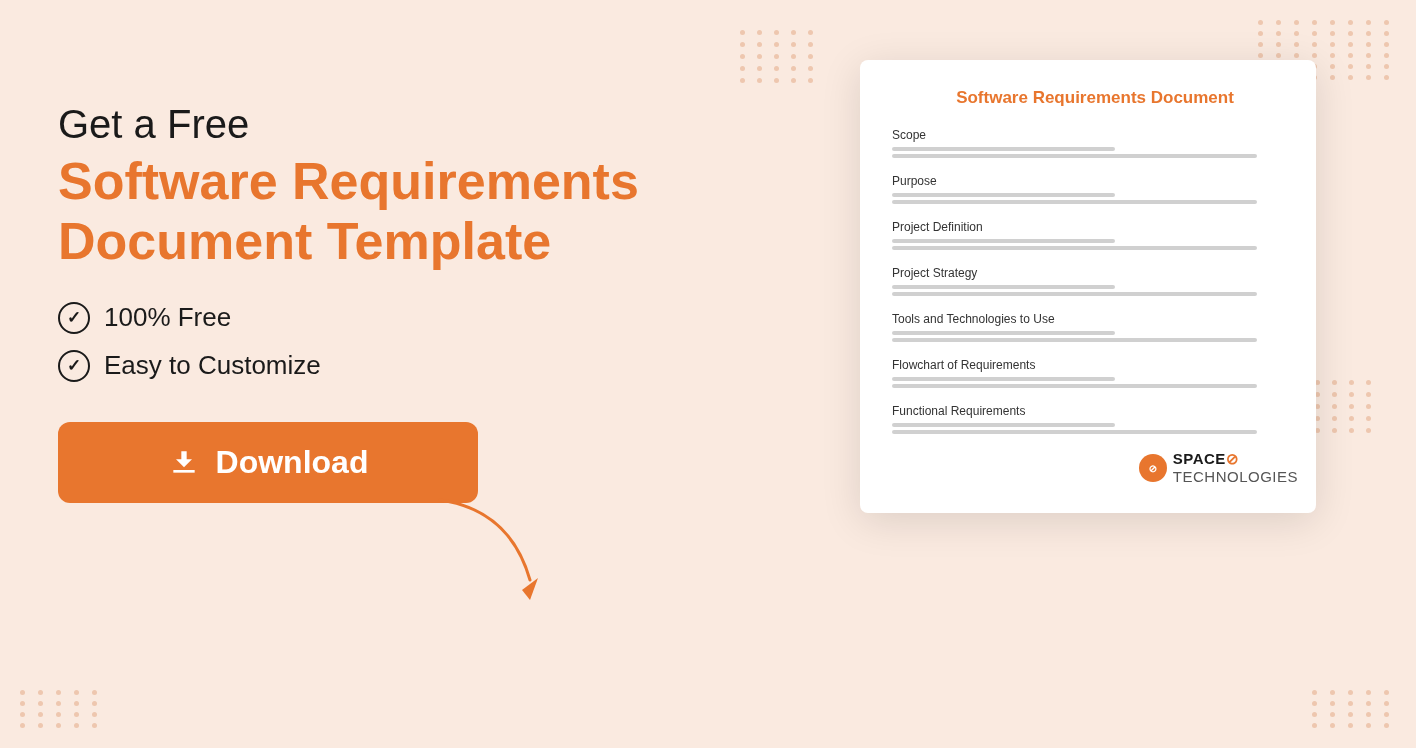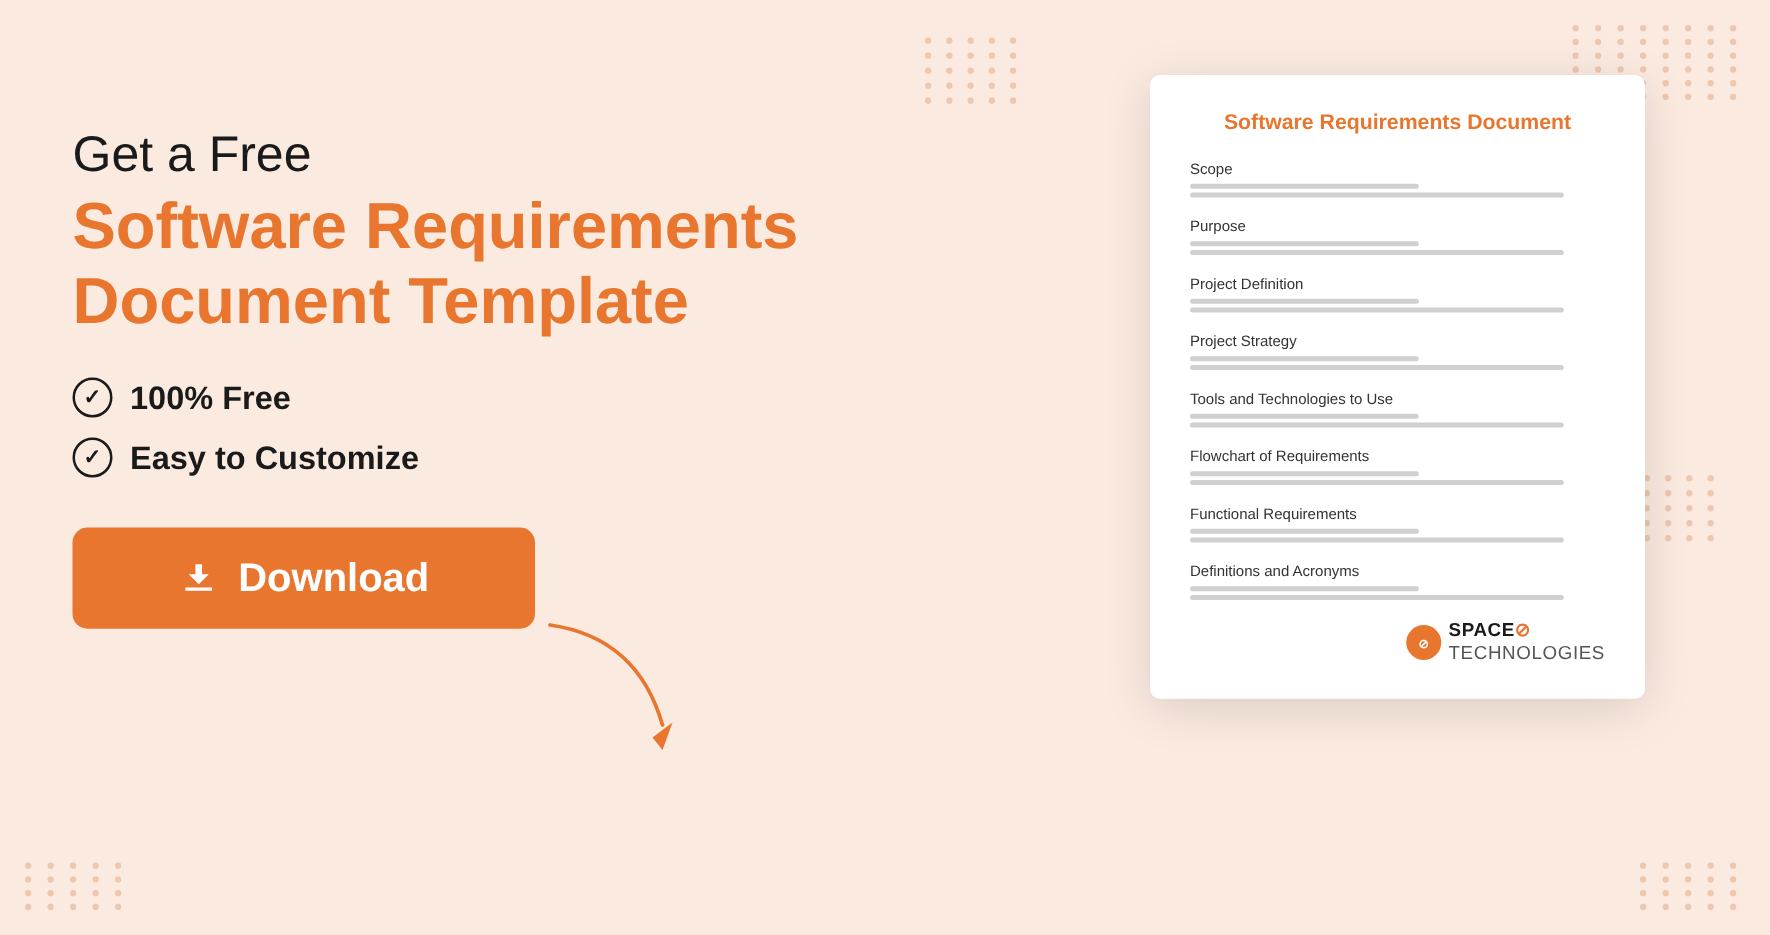--- a/index.html
+++ b/index.html
@@ -70,25 +70,25 @@
       margin-bottom: 30px;
     }
 
     .features-list {
       list-style: none;
       margin-bottom: 40px;
     }
 
     .feature-item {
       display: flex;
-      align-items: flex-end;
+      align-items: flex-start;
       font-size: 26px;
       color: #1a1a1a;
       margin-bottom: 16px;
-      font-weight: 700;
+      font-weight: 400;
     }
 
     .check-icon {
       display: inline-flex;
       align-items: center;
       justify-content: center;
       width: 32px;
       height: 32px;
       border: 2.5px solid #1a1a1a;
       border-radius: 50%;
@@ -111,21 +111,21 @@
       align-items: center;
       justify-content: center;
       background-color: #e8762e;
       color: white;
       border: none;
       border-radius: 12px;
       padding: 22px 50px;
       font-size: 32px;
       font-weight: 700;
       cursor: pointer;
-      width: 370px;
+      width: 420px;
       gap: 16px;
     }
 
     .download-icon-wrap {
       display: flex;
       align-items: center;
       justify-content: center;
     }
 
     .download-icon-wrap svg {
@@ -141,24 +141,24 @@
       top: 490px;
       width: 120px;
       height: 120px;
     }
 
     
     .document-card {
       position: absolute;
       right: 100px;
       top: 60px;
-      width: 396px;
+      width: 456px;
       background: white;
       border-radius: 8px;
-      padding: 28px 32px 28px 32px;
+      padding: 28px 18px 28px 32px;
       box-shadow: 0 8px 40px rgba(0,0,0,0.12);
     }
 
     .doc-title {
       font-size: 17px;
       font-weight: 800;
       color: #e8762e;
       margin-bottom: 20px;
       text-align: center;
     }
@@ -475,25 +475,20 @@
     <div class="doc-line-short"></div>
     <div class="doc-line-long"></div>
   </div>
 
   <div class="doc-section">
     <div class="doc-section-label">Functional Requirements</div>
     <div class="doc-line-short"></div>
     <div class="doc-line-long"></div>
   </div>
 
-  <div class="doc-section">
-    <div class="doc-section-label">Definitions and Acronyms</div>
-    <div class="doc-line-short"></div>
-    <div class="doc-line-long"></div>
-  </div>
 
   <div class="doc-brand">
     <div class="brand-logo-circle">
 
       <svg width="20" height="20" viewBox="0 0 20 20">
         <circle cx="10" cy="10" r="9" fill="#e8762e"></circle>
         <text x="10" y="14" text-anchor="middle" fill="white" font-size="10" font-weight="bold">⊘</text>
       </svg>
     </div>
     <div>

